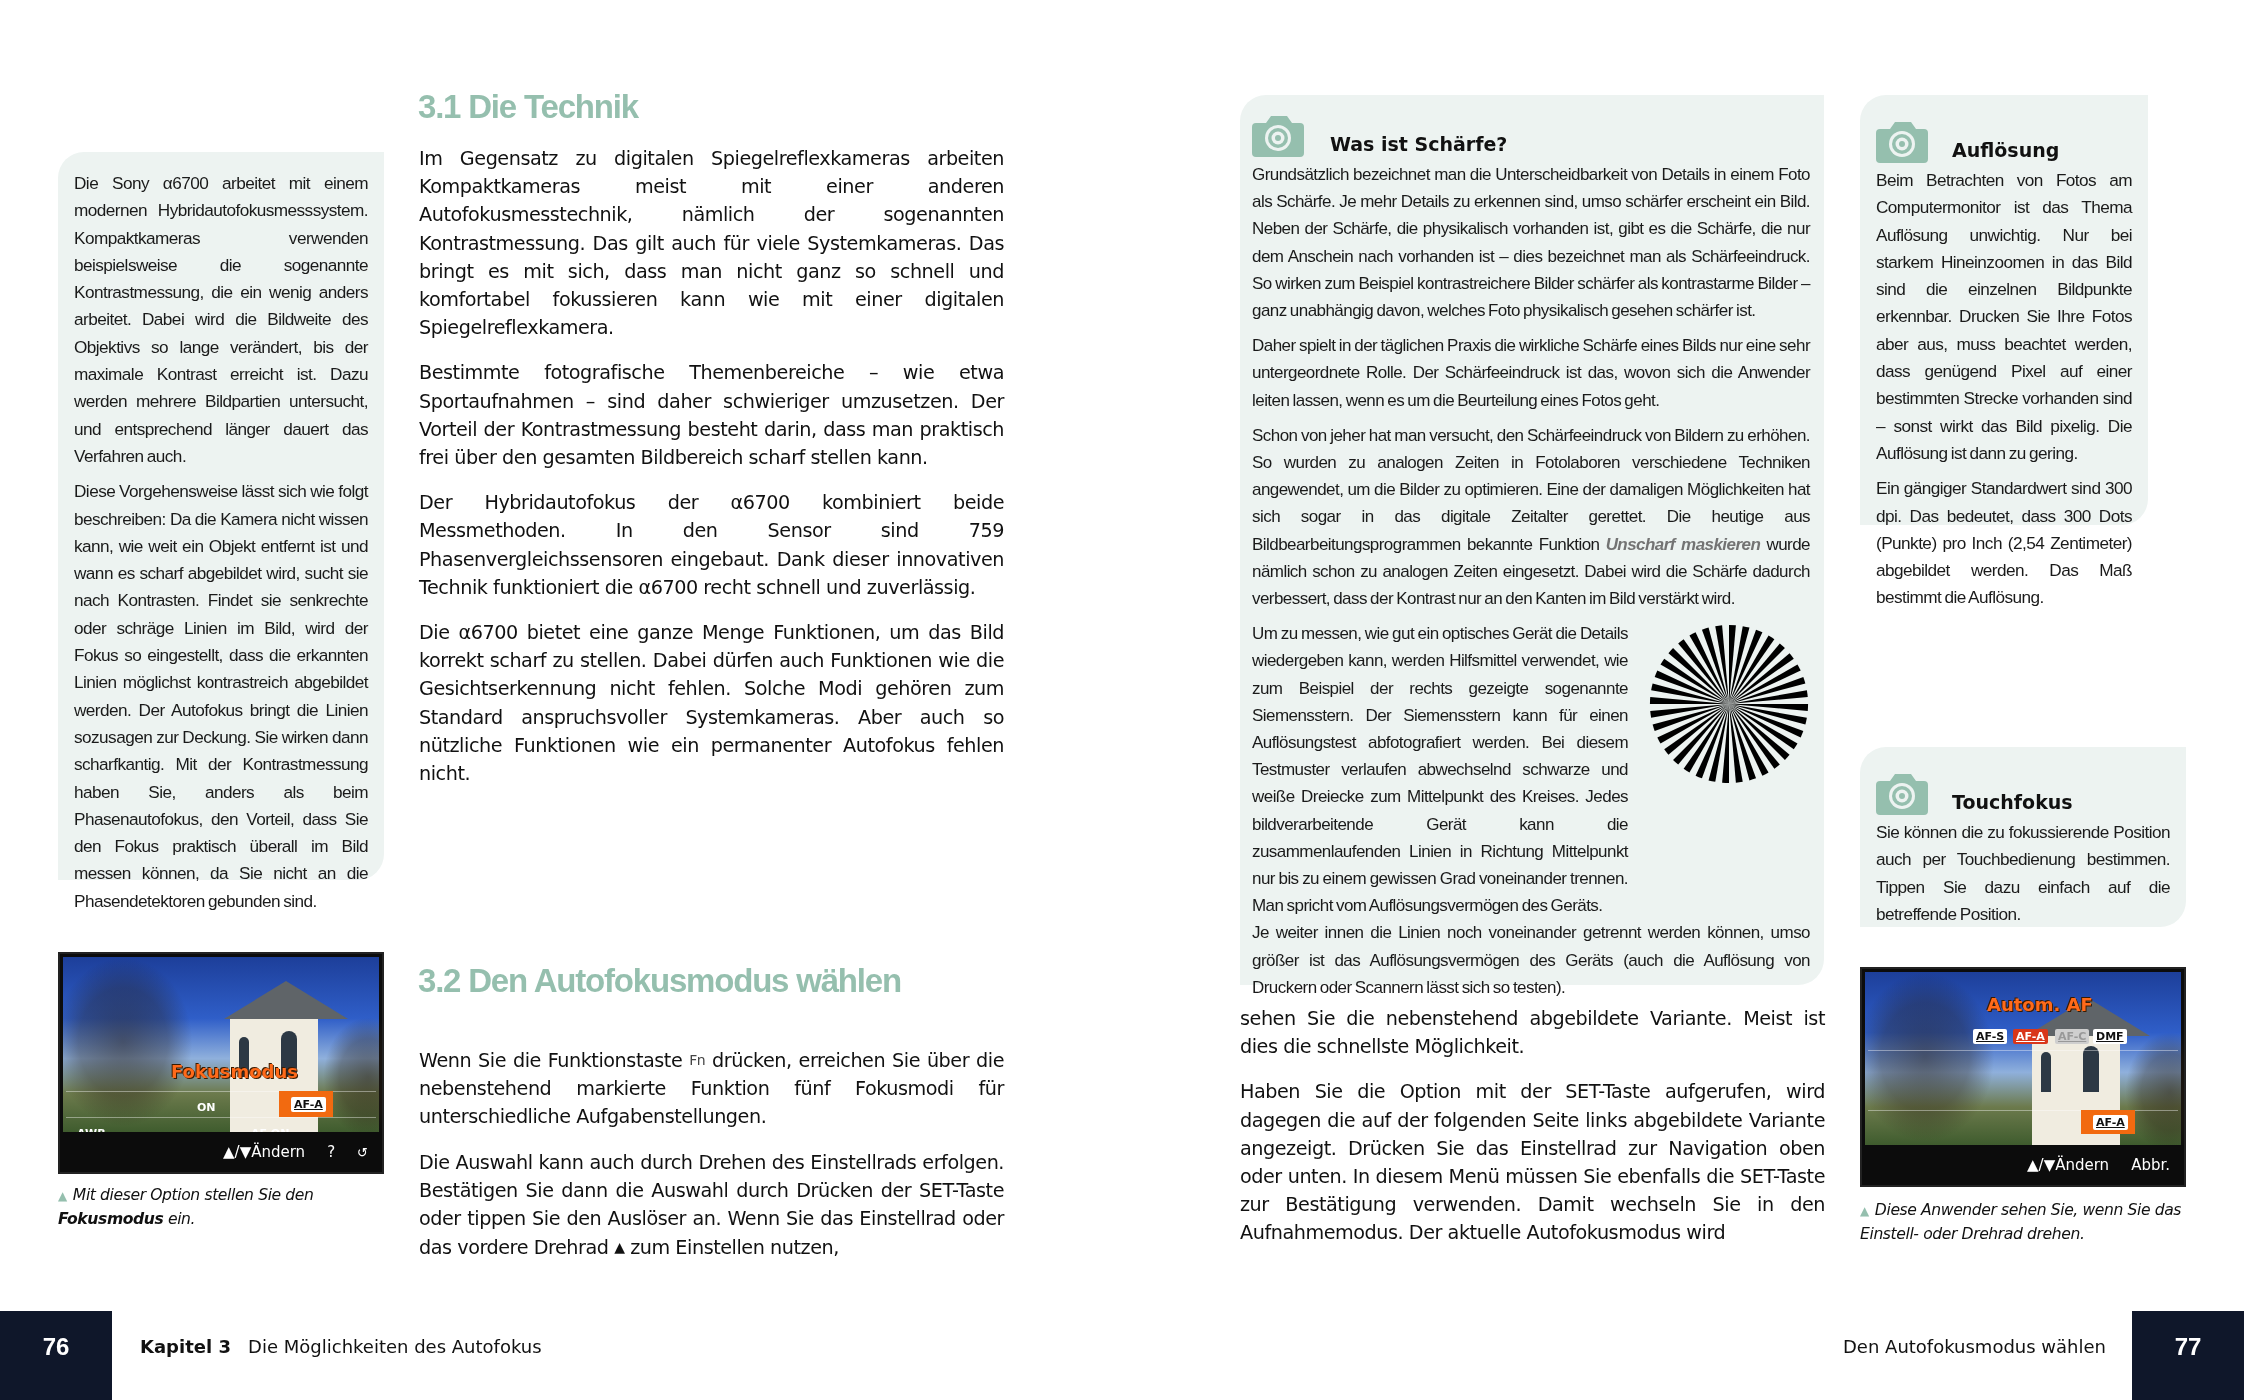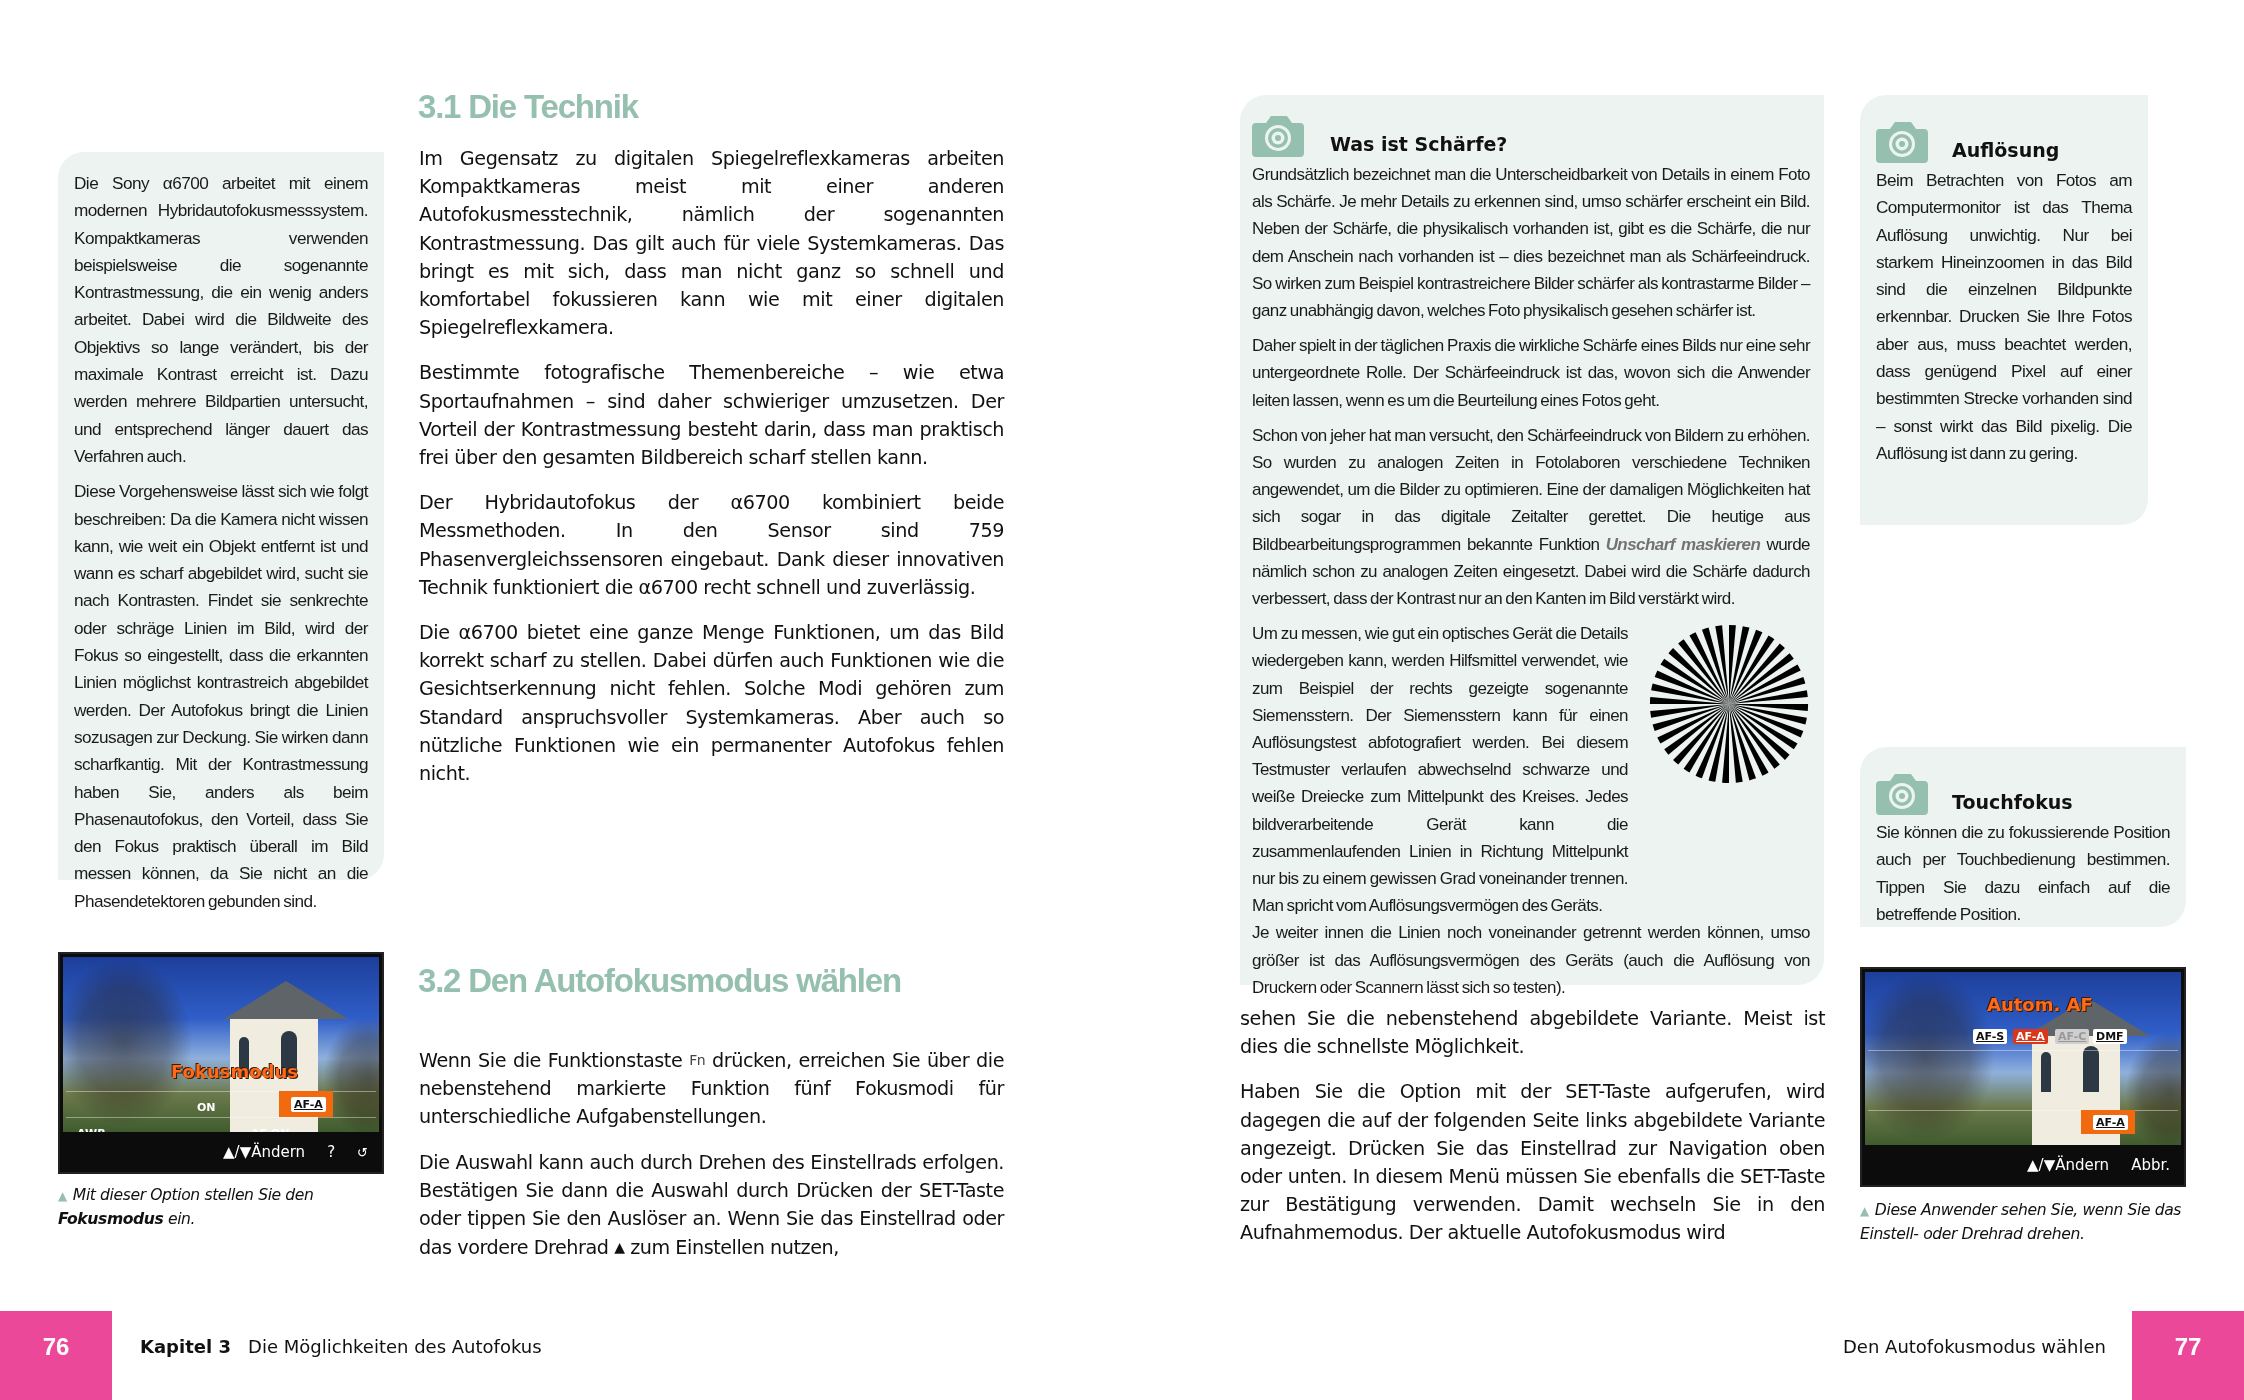--- a/index.html
+++ b/index.html
@@ -60,21 +60,21 @@
 
   .caption {
     position: absolute; font-family: "DejaVu Sans", sans-serif; font-style: italic; font-size: 15.6px;
     line-height: 23px; color: #111; letter-spacing: -0.4px;
   }
   .caption .tri { color: #95bfae; font-style: normal; font-size: 12px; margin-right: 6px; }
   .caption b { font-weight: bold; }
 
   
   .page-num {
-    position: absolute; top: 1311px; width: 112px; height: 89px; background: #ec4899;
+    position: absolute; top: 1311px; width: 112px; height: 89px; background: #0f172a;
     color: #fff; font-family: "Liberation Sans", sans-serif; font-weight: bold; font-size: 24px;
     display: flex; justify-content: center; padding-top: 22px;
   }
   .footer-text { position: absolute; top: 1336px; font-family: "DejaVu Sans", sans-serif; font-size: 18px; color: #111; }
   .footer-text b { font-weight: bold; }
 
   .inline-glyph { font-size: 14px; vertical-align: 2px; color: #444; }
 </style>
 </head>
 <body>
@@ -211,20 +211,21 @@
 
 <div class="info-box" style="left:1860px; top:95px; width:288px; height:430px;">
   <div class="info-head">
     <svg class="cam-icon">
         <use href="#cam"></use>
       </svg>
     <span class="info-title" style="margin-left:24px;">Auflösung</span>
   </div>
   <div class="info-text">
     <p>Beim Betrachten von Fotos am Computermonitor ist das Thema Auflösung unwichtig. Nur bei starkem Hineinzoomen in das Bild sind die einzelnen Bildpunkte erkennbar. Drucken Sie Ihre Fotos aber aus, muss beachtet werden, dass genügend Pixel auf einer bestimmten Strecke vorhanden sind – sonst wirkt das Bild pixelig. Die Auflösung ist dann zu gering.</p>
+    <p>Ein gängiger Standardwert sind 300 dpi. Das bedeutet, dass 300 Dots (Punkte) pro Inch (2,54 Zentimeter) abgebildet werden. Das Maß bestimmt die Auflösung.</p>
   </div>
 </div>
 
 <div class="info-box" style="left:1860px; top:747px; width:326px; height:180px;">
   <div class="info-head">
     <svg class="cam-icon">
         <use href="#cam"></use>
       </svg>
     <span class="info-title" style="margin-left:24px;">Touchfokus</span>
   </div>

